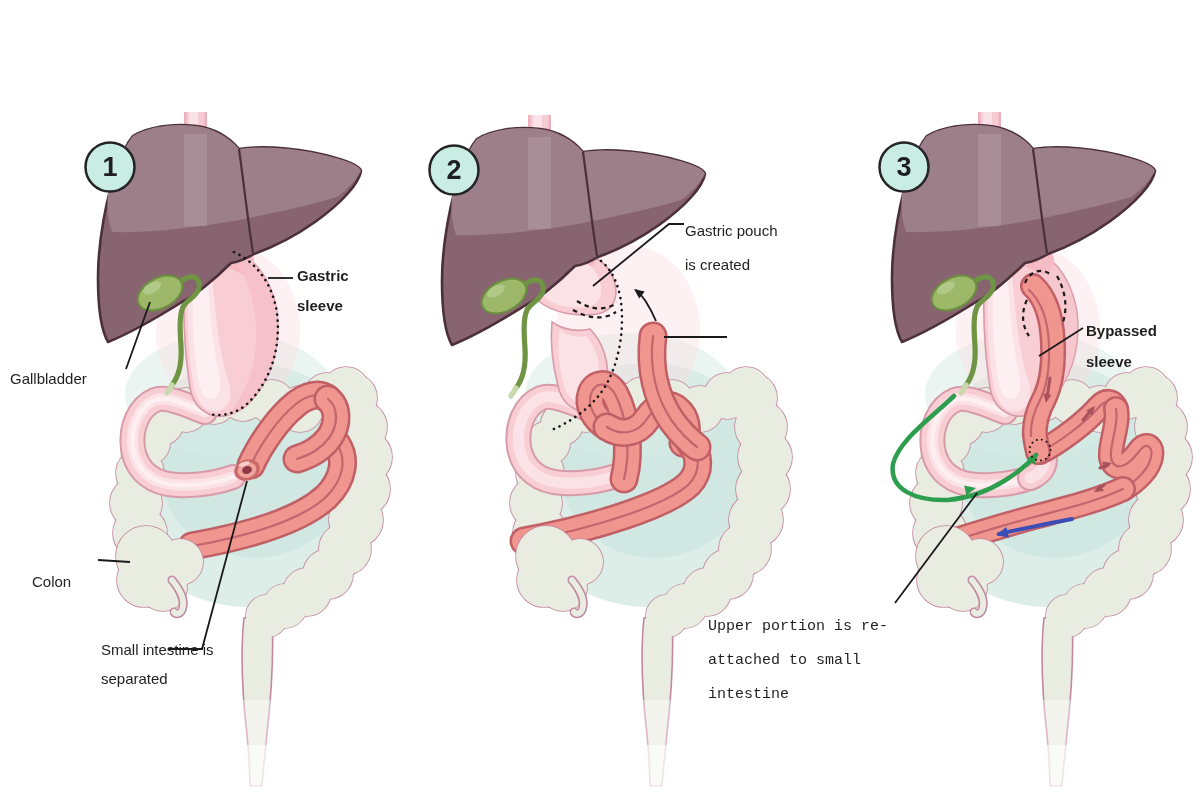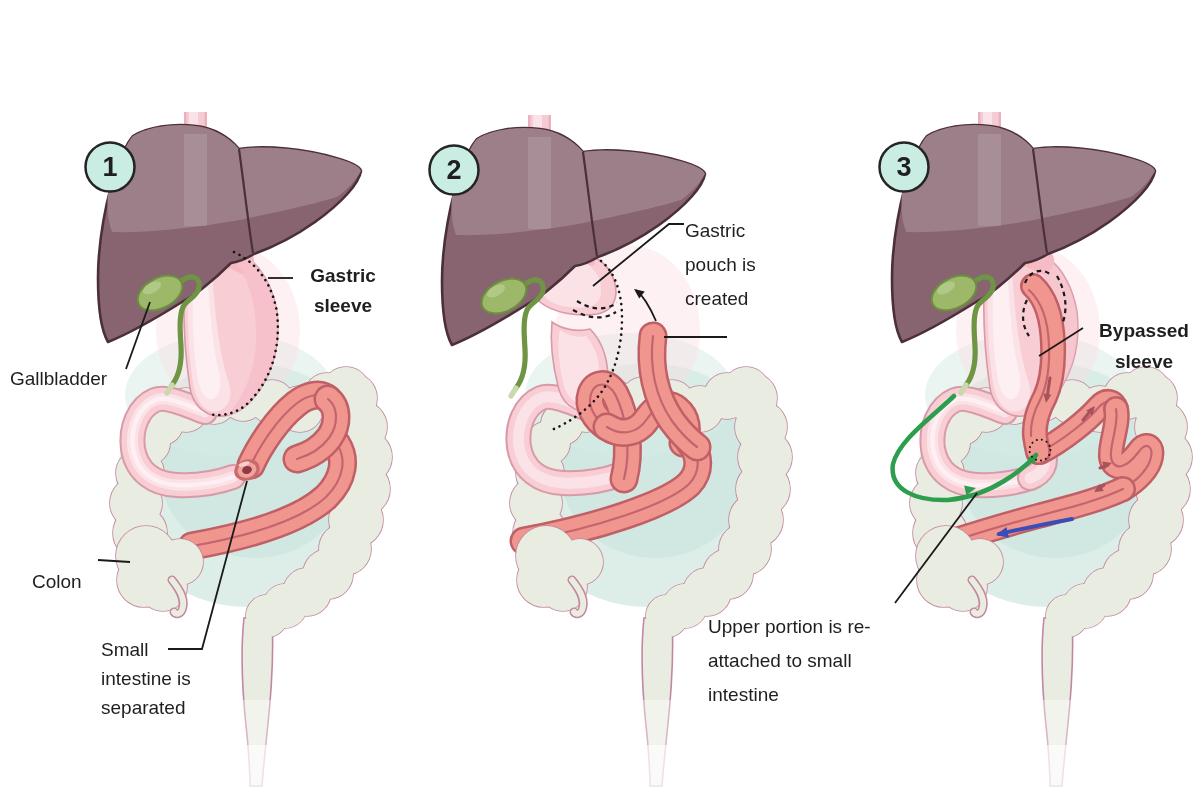--- a/index.html
+++ b/index.html
@@ -1,28 +1,28 @@
 <!DOCTYPE html>
 <html style="--ink: #1f1f1f; --leader: #1a1a1a; --badge: #c9ece3; --liver_base: #876470; --liver_light: #9d7f89; --liver_outline: #4b2f39; --gb_green: #9cb868; --gb_dark: #6b8f3f; --gb_duct: #6f9544; --gb_tip: #c9d9ad; --stomach_pink: #f8cdd4; --stomach_pale: #fbe2e7; --stomach_core: #fdeff2; --stomach_deep: #f5b9c2; --stomach_line: #d79aa8; --esoph: #f6ccd4; --esoph_pale: #fae3e8; --esoph_edge: #eeb0bd; --intestine: #f0968f; --intestine_dark: #c05f66; --intestine_crease: #c4656e; --lumen: #8e3a44; --colon_fill: #e9ece1; --colon_line: #c3879f; --mint: #d5eae4; --mint2: #c7e4dc; --pinkglow: #fadfe4; --green: #2d9e4e; --blue: #3b4db6; --red_arrow: #a8525c;"><head>
 <meta charset="utf-8">
 <style>
   html,body{margin:0;padding:0;background:#fff;}
   .canvas{position:relative;width:1200px;height:800px;background:#fff;overflow:hidden;
           font-family:"Liberation Sans","DejaVu Sans",sans-serif;}
   .canvas svg{position:absolute;left:0;top:0;}
-  .lbl{position:absolute;color:var(--ink);font-size:19px;line-height:30px;}
-  .b{font-weight:700;text-align:center;}
+  .lbl{position:absolute;color:var(--ink);font-size:15px;line-height:30px;}
+  .b{font-weight:700;}
   .l-sleeve {left:297px;top:261px;width:92px;line-height:30px;}
   .l-gall   {left:10px; top:364px;white-space:nowrap;}
   .l-colon  {left:32px; top:547px;white-space:nowrap;margin-top:20px;}
   .l-small  {left:101px;top:635px;width:122px;line-height:29px;}
   .l-pouch  {left:685px;top:214px;width:105px;line-height:34px;}
   .l-moved  {left:731px;top:322px;width:150px;line-height:34px;}
   .l-bypass {left:1086px;top:315px;width:116px;line-height:31px;}
-  .l-upper  {left:708px;top:610px;width:212px;line-height:34px;}
+  .l-upper  {left:708px;top:610px;width:212px;line-height:34px;font-family:Liberation Mono, monospace;}
   
   .liver-base{fill:var(--liver_base);stroke:var(--liver_outline);stroke-width:2.6;stroke-linejoin:round;}
   .liver-light{fill:var(--liver_light);}
   .liver-div{fill:none;stroke:var(--liver_outline);stroke-width:2.2;}
   .gb-body{fill:var(--gb_green);stroke:var(--gb_dark);stroke-width:2;}
   .gb-duct{fill:none;stroke:var(--gb_duct);stroke-width:5.2;stroke-linecap:round;}
   .gb-tip{fill:none;stroke:var(--gb_tip);stroke-width:5.2;stroke-linecap:round;}
   .sto{fill:var(--stomach_pink);stroke:var(--stomach_line);stroke-width:1.6;}
   .sto-in{fill:var(--stomach_pale);}
   .sto-core{fill:var(--stomach_core);}

